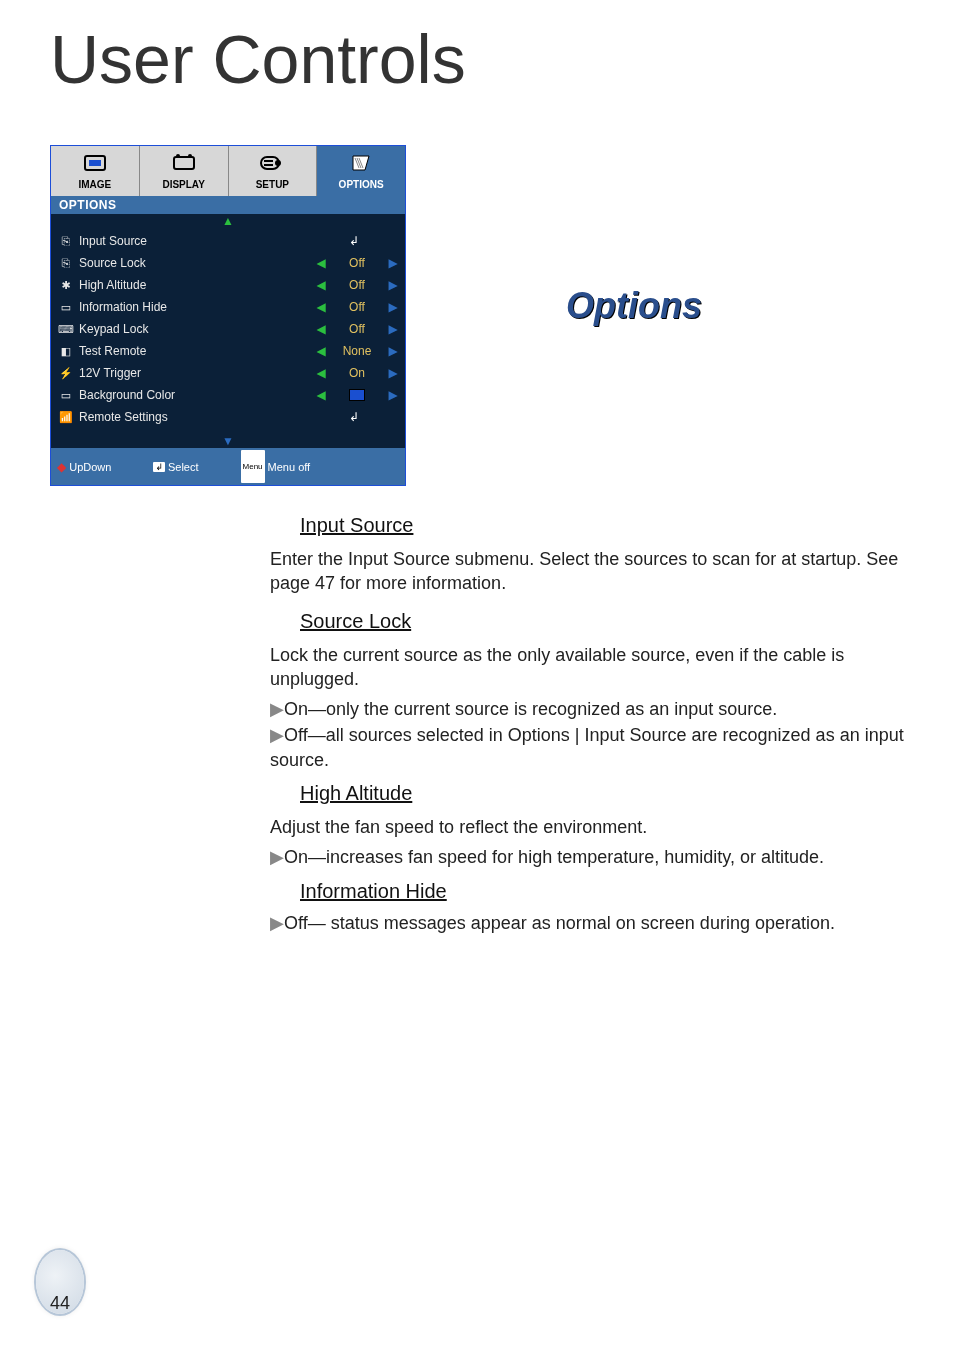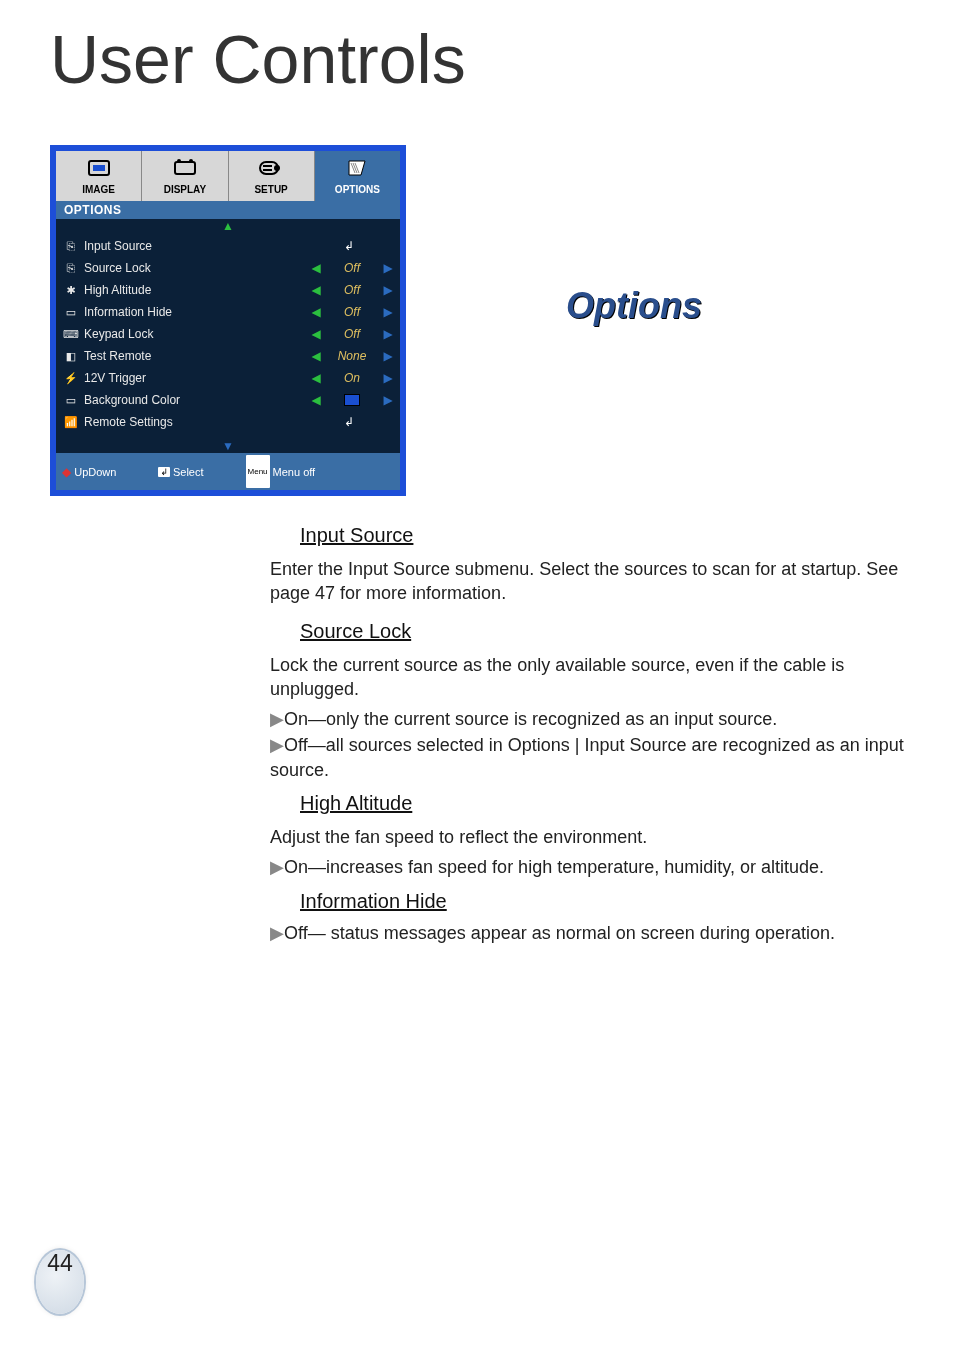--- a/index.html
+++ b/index.html
@@ -21,21 +21,21 @@
     display: flex;
     align-items: flex-start;
     gap: 160px;
   }
   
   .osd {
     width: 356px;
     background: #0b2038;
     color: #fff;
     font-size: 12px;
-    border: 6px solid #1d4ed8;
+    border: 1px solid #1d4ed8;
   }
   .osd-tabs {
     display: flex;
     background: #d7d7d7;
   }
   .osd-tab {
     flex: 1;
     text-align: center;
     padding: 4px 0 6px 0;
     border-right: 1px solid #888;
@@ -103,21 +103,20 @@
     width: 12px;
     text-align: center;
   }
   .osd-item .item-value {
     width: 60px;
     text-align: center;
     color: #e0c060;
     display: flex;
     justify-content: center;
     align-items: center;
-    font-style: italic;
   }
   .osd-item .item-right {
     color: #2b6bbf;
     width: 12px;
     text-align: center;
   }
   .bg-swatch {
     width: 16px;
     height: 12px;
     background: #1a4fd0;
@@ -188,23 +187,23 @@
   .page-badge {
     position: absolute;
     left: 36px;
     bottom: 40px;
     width: 48px;
     height: 64px;
     border-radius: 50%;
     background: radial-gradient(circle at 40% 40%, #eef2f6, #cfd9e4);
     box-shadow: 0 0 0 2px #b6c6d8, 0 0 6px rgba(0,0,0,0.15);
     display: flex;
-    align-items: flex-start;
+    align-items: flex-end;
     justify-content: center;
-    font-size: 23px;
+    font-size: 18px;
     color: #222;
   }
 </style>
 </head>
 <body>
 
 <h1 class="page-title">User Controls</h1>
 
 <div class="content-row">
 

